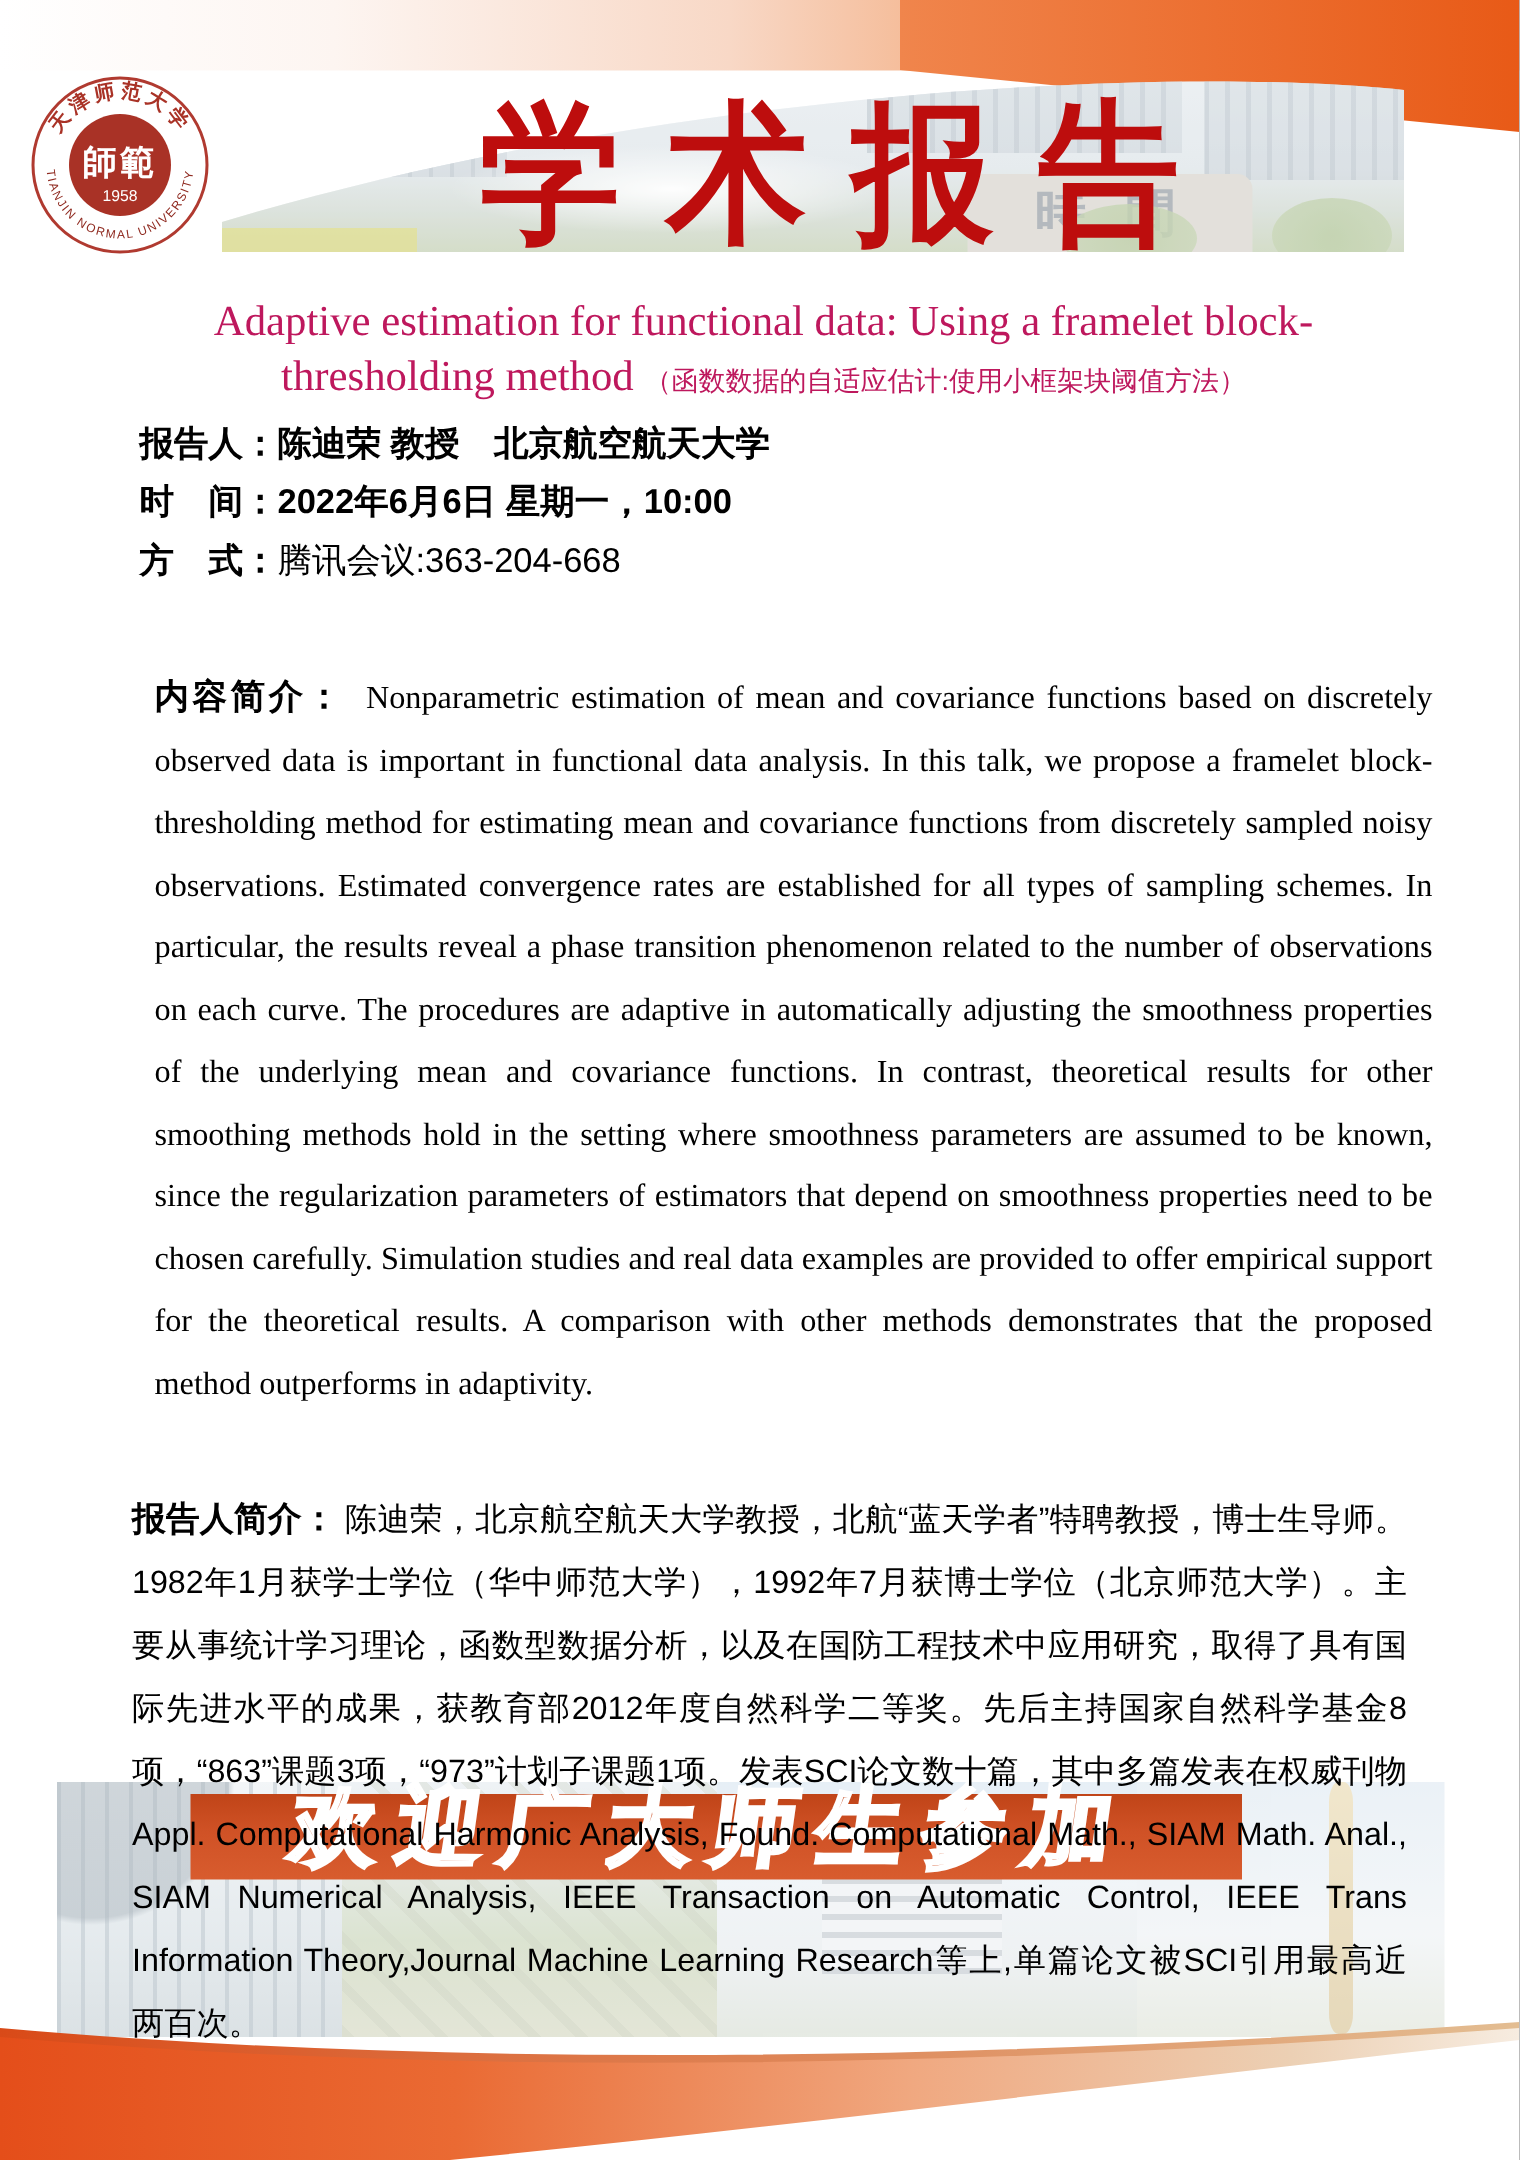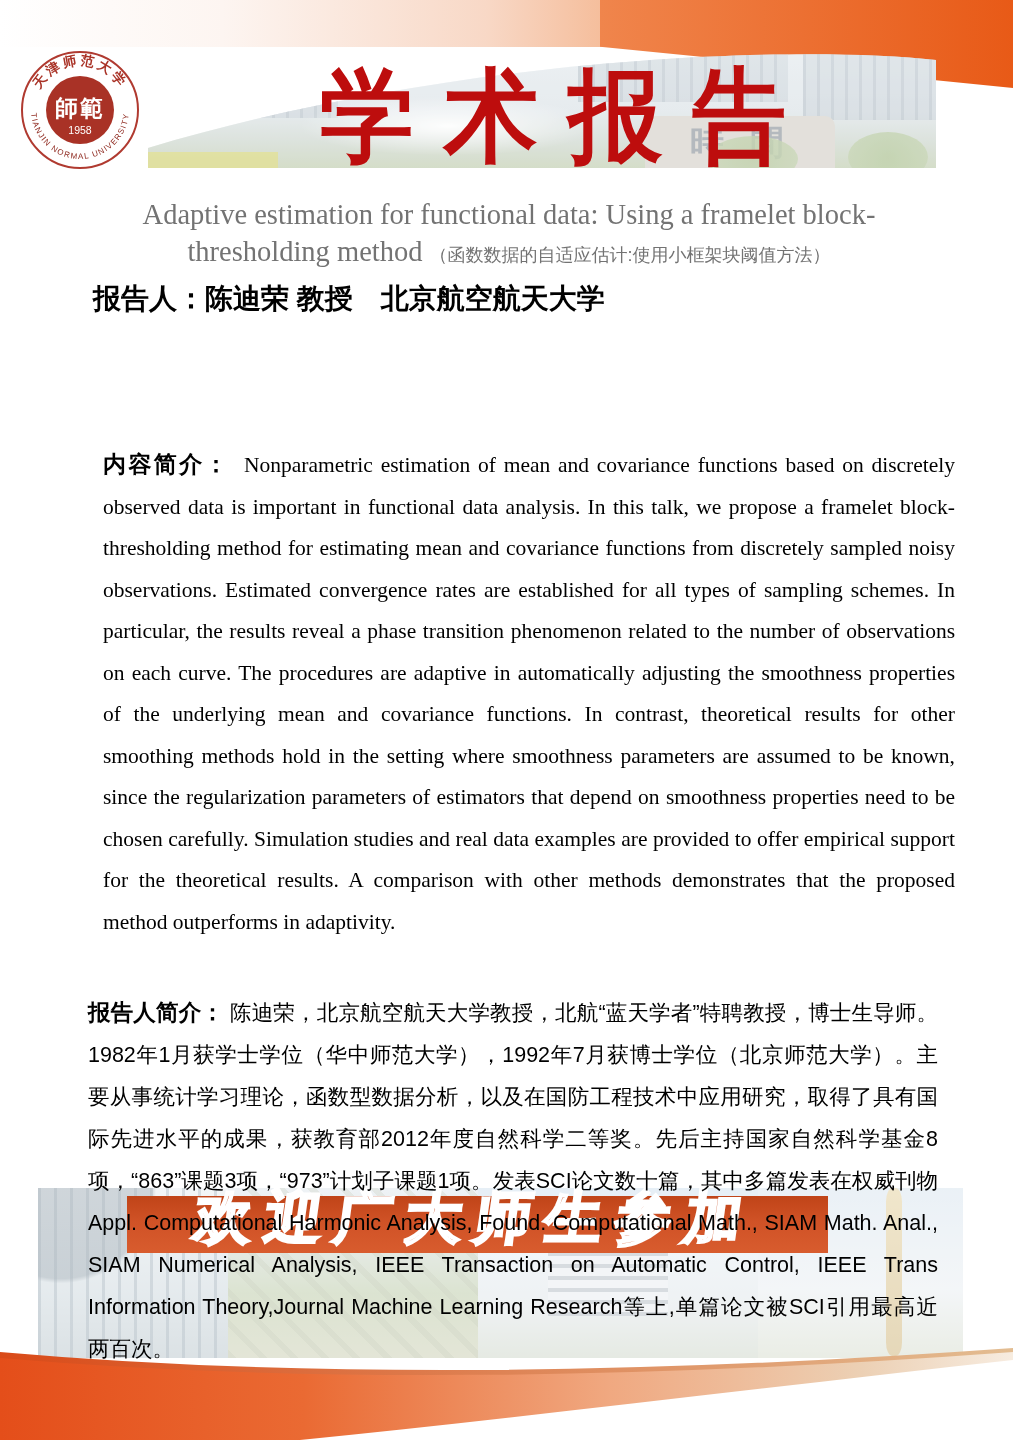--- a/index.html
+++ b/index.html
@@ -34,24 +34,24 @@
   .banner-title{position:absolute;left:320px;top:48px;width:480px;z-index:2;
       font-size:94px;font-weight:900;color:#bd0d0d;letter-spacing:2px;white-space:nowrap;
       transform:scaleY(1.08);transform-origin:top;}
 
   
   .logo{position:absolute;left:16px;top:28px;z-index:2;}
 
   
   .content{position:relative;z-index:3;}
   .title-block{position:absolute;top:196px;left:75px;width:868px;text-align:center;
-      font-family:"Liberation Serif",serif;font-size:28.5px;line-height:37px;color:#737373;}
+      font-family:"Liberation Serif",serif;font-size:28.5px;line-height:37px;color:#be185d;}
   .title-block .zh-note{font-family:"Liberation Sans",sans-serif;font-size:18px;}
   .info-list{position:absolute;top:280px;left:93px;width:860px;}
-  .info-row{height:39px;font-size:28px;}
+  .info-row{height:39px;font-size:23px;}
   .info-row .lbl{font-weight:bold;}
   .info-row .val-b{font-weight:bold;}
   .info-row .val-n{font-weight:normal;}
   .abstract-block{position:absolute;top:444px;left:93px;width:852px;text-align:justify;
       font-family:"Liberation Serif",serif;font-size:21.5px;line-height:41.5px;margin-left:10px;}
   .abstract-block .lbl{font-family:"Liberation Sans",sans-serif;font-weight:bold;font-size:23px;padding-right:14px;}
   .bio-block{position:absolute;top:992px;left:88px;width:850px;text-align:justify;
       font-size:21.5px;line-height:42px;}
   .bio-block .lbl{font-weight:bold;font-size:22.5px;padding-right:6px;}
 
@@ -127,20 +127,26 @@
 
     <div class="title-block">
       <span>Adaptive estimation for functional data: Using a framelet block-thresholding method</span>
       <span class="zh-note">（函数数据的自适应估计:使用小框架块阈值方法）</span>
     </div>
 
     <div class="info-list">
       <div class="info-row">
         <span class="lbl">报告人：</span><span class="val-b">陈迪荣 教授　北京航空航天大学</span>
       </div>
+      <div class="info-row">
+        <span class="lbl">时　间：</span><span class="val-b">2022年6月6日 星期一，10:00</span>
+      </div>
+      <div class="info-row">
+        <span class="lbl">方　式：</span><span class="val-n">腾讯会议:363-204-668</span>
+      </div>
     </div>
 
     <div class="abstract-block">
       <span class="lbl">内容简介：</span><span>Nonparametric estimation of mean and covariance functions based on discretely observed data is important in functional data analysis. In this talk, we propose a framelet block-thresholding method for estimating mean and covariance functions from discretely sampled noisy observations. Estimated convergence rates are established for all types of sampling schemes. In particular, the results reveal a phase transition phenomenon related to the number of observations on each curve. The procedures are adaptive in automatically adjusting the smoothness properties of the underlying mean and covariance functions. In contrast, theoretical results for other smoothing methods hold in the setting where smoothness parameters are assumed to be known, since the regularization parameters of estimators that depend on smoothness properties need to be chosen carefully. Simulation studies and real data examples are provided to offer empirical support for the theoretical results. A comparison with other methods demonstrates that the proposed method outperforms in adaptivity.</span>
     </div>
 
     <div class="bio-block">
       <span class="lbl">报告人简介：</span><span>陈迪荣，北京航空航天大学教授，北航“蓝天学者”特聘教授，博士生导师。1982年1月获学士学位（华中师范大学），1992年7月获博士学位（北京师范大学）。主要从事统计学习理论，函数型数据分析，以及在国防工程技术中应用研究，取得了具有国际先进水平的成果，获教育部2012年度自然科学二等奖。先后主持国家自然科学基金8项，“863”课题3项，“973”计划子课题1项。发表SCI论文数十篇，其中多篇发表在权威刊物Appl. Computational Harmonic Analysis, Found. Computational Math., SIAM Math. Anal., SIAM Numerical Analysis, IEEE Transaction on Automatic Control, IEEE Trans Information Theory,Journal Machine Learning Research等上,单篇论文被SCI引用最高近两百次。</span>
     </div>
 

